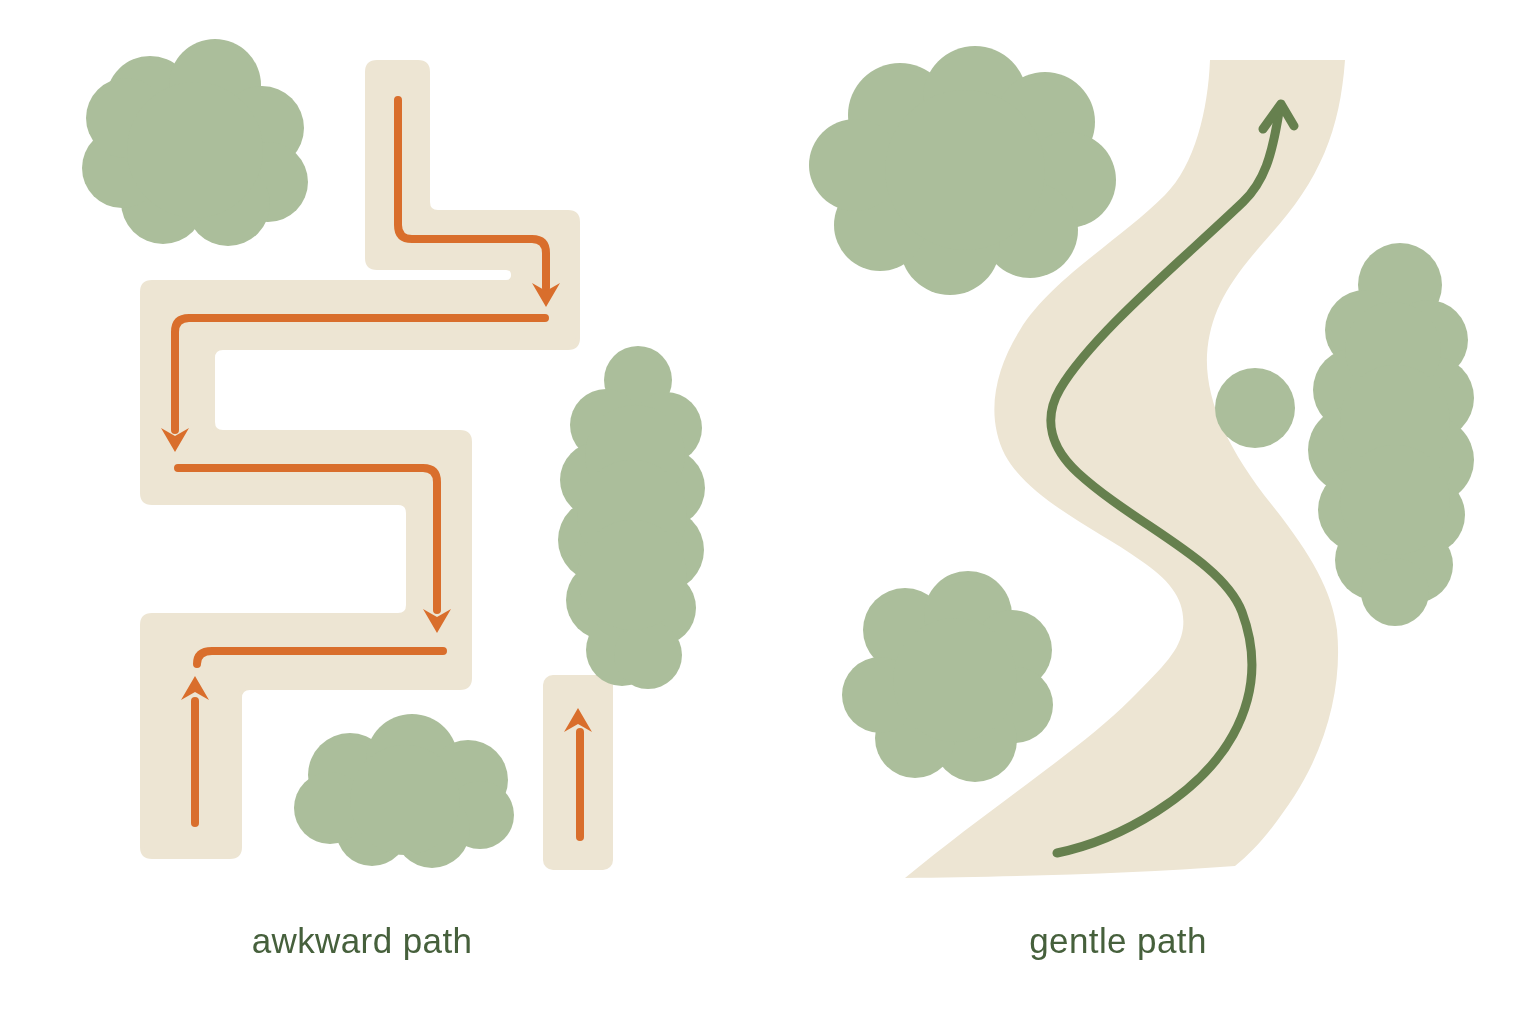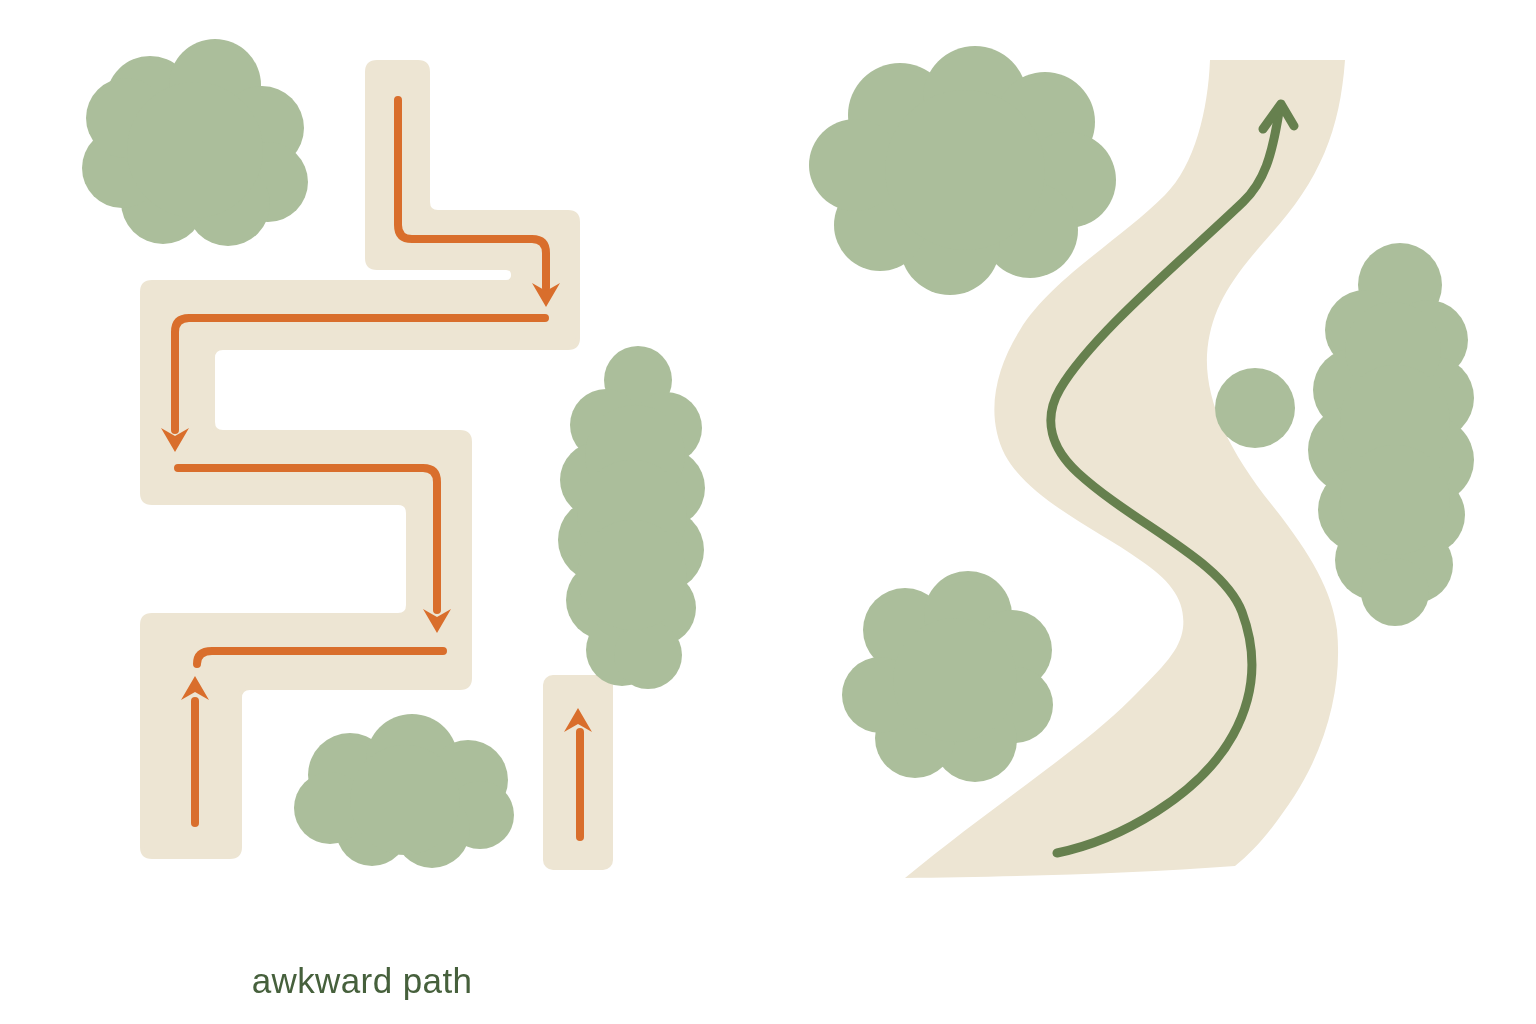--- a/index.html
+++ b/index.html
@@ -34,21 +34,20 @@
   .caption {
     position: absolute;
     top: 921px;
     width: 400px;
     text-align: center;
     font-size: 35px;
     line-height: 40px;
     font-weight: 500;
     letter-spacing: 0.4px;
     color: var(--c-label-green);
-    margin-top: 40px;
   }
   .caption.awkward { left: 162px; }
   .caption.gentle  { left: 918px; }
 </style>
 </head>
 <body>
 
 <div class="canvas">
 
   <svg width="1536" height="1024" viewBox="0 0 1536 1024">
@@ -194,13 +193,14 @@
         <circle cx="1415" cy="565" r="38"></circle>
         <circle cx="1395" cy="592" r="34"></circle>
         <circle cx="1393" cy="350" r="48"></circle>
         <circle cx="1395" cy="420" r="55"></circle>
         <circle cx="1395" cy="500" r="55"></circle>
       </g>
     </g>
   </svg>
 
   <div class="caption awkward">awkward path</div>
+  <div class="caption gentle">gentle path</div>
 </div>
 
 </body></html>

